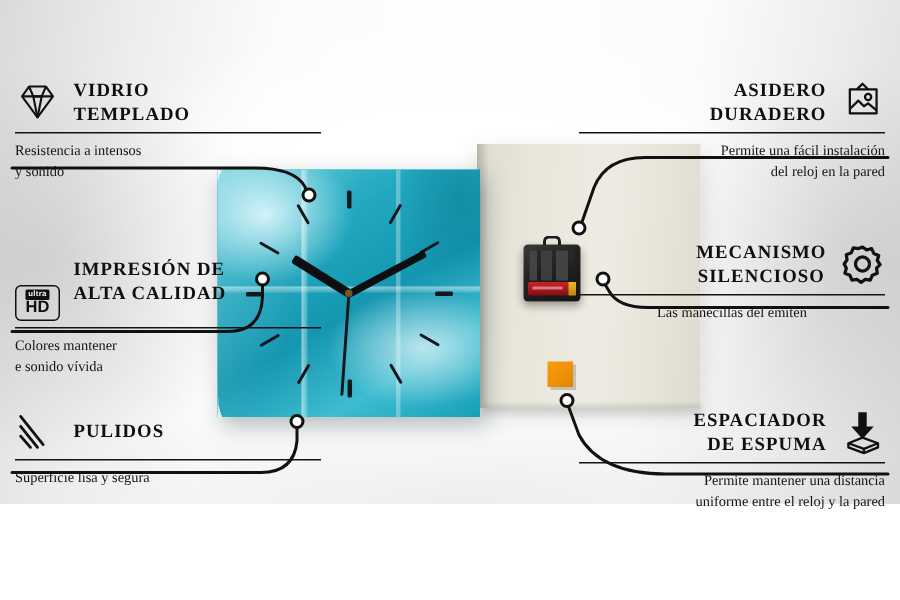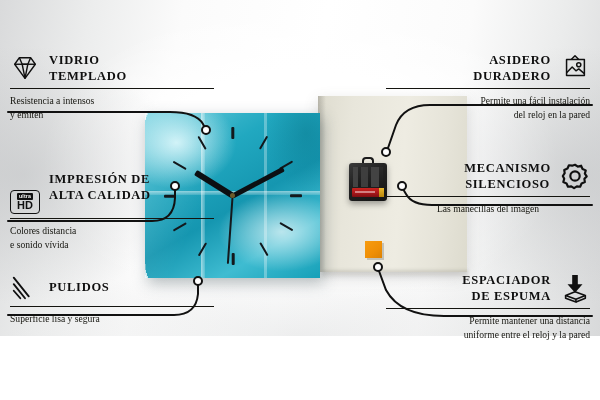--- a/index.html
+++ b/index.html
@@ -317,36 +317,36 @@
         </g>
           </svg>
       </span>
       <div>
         <div class="feat-title">VIDRIO</div>
         <div class="feat-title">TEMPLADO</div>
       </div>
     </div>
     <div class="feat-rule"></div>
     <div class="feat-desc">Resistencia a intensos</div>
-    <div class="feat-desc">y emiten</div>
+    <div class="feat-desc">y sonido</div>
   </div>
 
   <div class="feature left" style="top:160px;">
     <div class="feat-head">
       <span class="hd-badge">
         <span class="hd-ultra">ultra</span>
         <span class="hd-main">HD</span>
       </span>
       <div>
         <div class="feat-title">IMPRESIÓN DE</div>
         <div class="feat-title">ALTA CALIDAD</div>
       </div>
     </div>
     <div class="feat-rule"></div>
-    <div class="feat-desc">Colores distancia</div>
+    <div class="feat-desc">Colores mantener</div>
     <div class="feat-desc">e sonido vívida</div>
   </div>
 
   <div class="feature left" style="top:272px;">
     <div class="feat-head">
       <span class="ficon">
         <svg viewBox="0 0 32 32">
             <g fill="none" stroke="currentColor" stroke-width="2" stroke-linecap="round">
           <path d="M4 6 L20 26"></path>
               <path d="M4 13 L16 28"></path>
@@ -394,21 +394,21 @@
           <circle cx="16" cy="16" r="5"></circle>
         </g>
           </svg>
       </span>
       <div>
         <div class="feat-title">MECANISMO</div>
         <div class="feat-title">SILENCIOSO</div>
       </div>
     </div>
     <div class="feat-rule"></div>
-    <div class="feat-desc">Las manecillas del imagen</div>
+    <div class="feat-desc">Las manecillas del emiten</div>
   </div>
 
   <div class="feature right" style="top:272px;">
     <div class="feat-head">
       <span class="ficon">
         <svg viewBox="0 0 32 32">
           <g fill="currentColor">
             <path d="M13 2 h6 v10 h5 l-8 9 l-8 -9 h5 z"></path>
           </g>
           <g fill="none" stroke="currentColor" stroke-width="1.7" stroke-linejoin="round">

